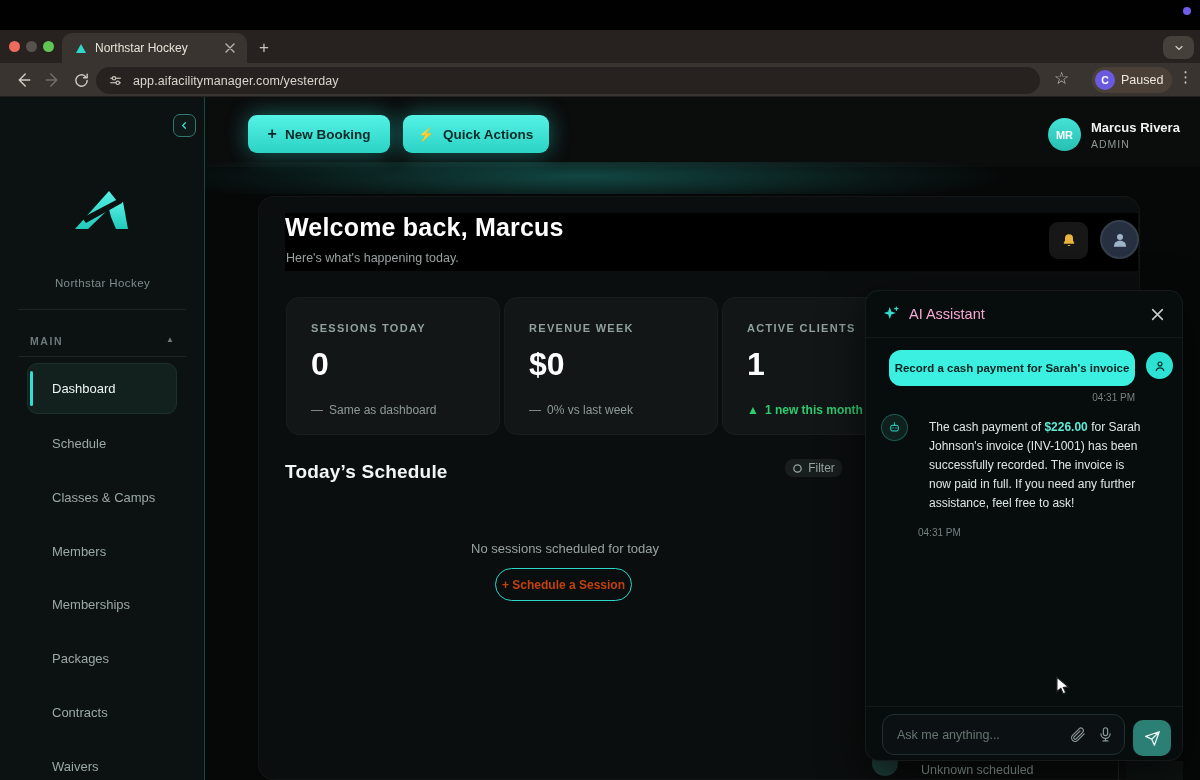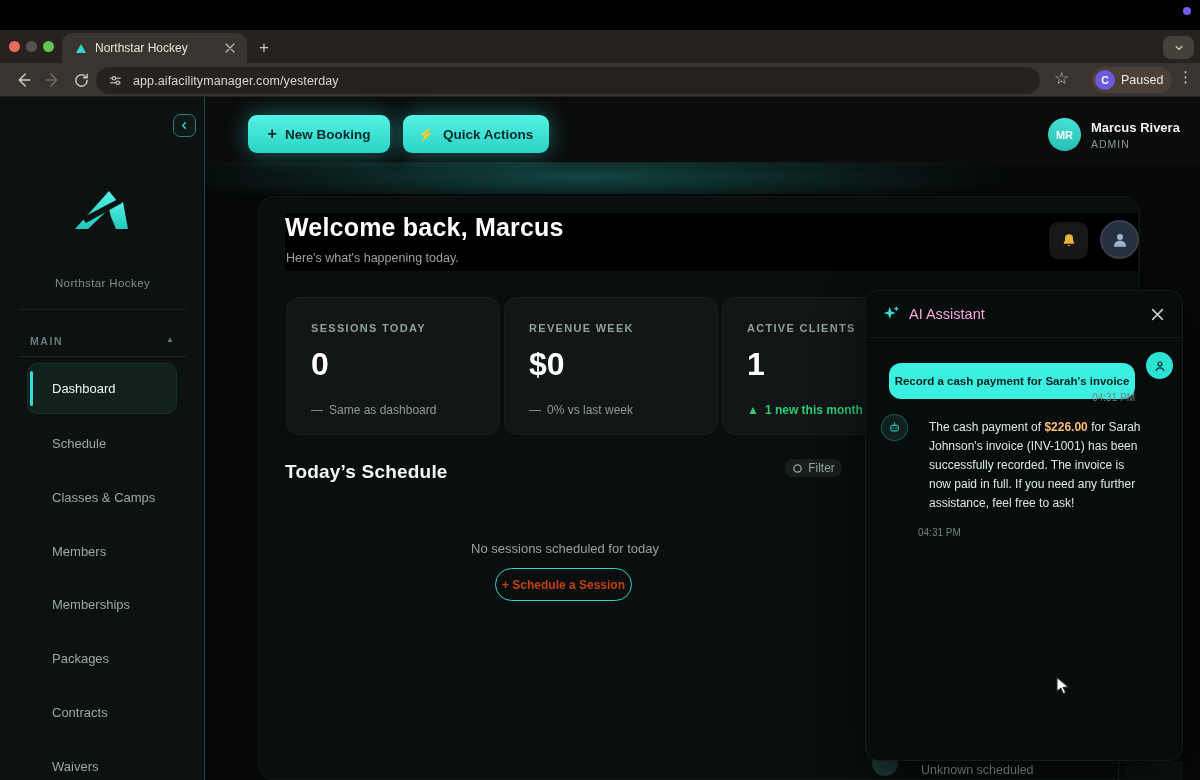--- a/index.html
+++ b/index.html
@@ -120,28 +120,28 @@
   
   .assistant { left:865px; top:290px; width:318px; height:471px; background:#070c0d;
     border:1px solid rgba(255,255,255,.06); border-radius:14px;
     box-shadow:0 14px 44px rgba(0,0,0,.65); z-index:5; }
   .as-header { left:0; top:0; width:100%; height:47px; border-bottom:1px solid rgba(255,255,255,.05);
     display:flex; align-items:center; padding:0 16px; gap:9px; }
   .as-title { font-size:14.5px; font-weight:400; color:#f9a8d4; flex:1; }
   .as-close { width:18px; height:18px; display:flex; align-items:center; justify-content:center; }
   .user-bubble { left:23px; top:59px; width:246px; height:36px; border-radius:12px; background:#3bf0e1;
     color:#06231f; font-size:11.5px; font-weight:600; display:flex; align-items:center; justify-content:center;
-    white-space:nowrap; overflow:hidden;margin-top:13px; }
+    white-space:nowrap; overflow:hidden; }
   .chat-avatar { left:280px; top:61px; width:27px; height:27px; border-radius:50%; background:#2de2d3;
     display:flex; align-items:center; justify-content:center; }
   .msg-time-user { left:23px; top:101px; width:246px; text-align:right; font-size:10px; color:#75827f; }
   .bot-icon { left:15px; top:123px; width:27px; height:27px; border-radius:50%; background:#10201d;
     border:1px solid rgba(46,224,210,.3); display:flex; align-items:center; justify-content:center; }
   .bot-text { left:63px; top:127px; width:215px; font-size:12px; line-height:1.58; color:#dde7e5; }
-  .bot-text b { color:#fdba74; }
+  .bot-text b { color:#5eead4; }
   .msg-time-bot { left:52px; top:236px; font-size:10px; color:#75827f; }
   .as-inputbar { left:0; top:415px; width:100%; height:56px; border-top:1px solid rgba(255,255,255,.05); }
   .as-input { position:absolute; left:16px; top:7px; width:243px; height:41px; border-radius:12px;
     background:#0b1112; border:1px solid #223030; color:#cfdad8; font-size:12.5px;
     padding:0 60px 0 14px; outline:none; font-family:"Liberation Sans",sans-serif; }
   .as-input::placeholder { color:#67756f; }
   .icon-clip { left:203px; top:19px; } .icon-mic { left:231px; top:19px; }
   .send-btn { left:267px; top:13px; width:38px; height:36px; border-radius:10px; background:#2c7f75;
     display:flex; align-items:center; justify-content:center; }
 
@@ -341,20 +341,39 @@
         <rect x="6" y="8.5" width="12" height="9" rx="2.2" fill="none" stroke="#2fe0d2" stroke-width="1.6"></rect>
         <line x1="12" y1="8.5" x2="12" y2="5.8" stroke="#2fe0d2" stroke-width="1.6"></line>
         <circle cx="12" cy="4.6" r="1.1" fill="#2fe0d2"></circle>
         <circle cx="9.6" cy="12.6" r="1" fill="#2fe0d2"></circle>
           <circle cx="14.4" cy="12.6" r="1" fill="#2fe0d2"></circle>
       </svg>
     </div>
     <div class="abs bot-text"><span>The cash payment of </span><b>$226.00</b><span> for Sarah Johnson's invoice (INV-1001) has been successfully recorded. The invoice is now paid in full. If you need any further assistance, feel free to ask!</span></div>
     <div class="abs msg-time-bot">04:31 PM</div>
 
+    <div class="abs as-inputbar">
+      <input class="as-input" value="" placeholder="Ask me anything..." style="">
+      <span class="abs icon-clip">
+        <svg width="17" height="17" viewBox="0 0 24 24">
+            <path d="M21.4 11.1l-9.2 9.2a5 5 0 0 1-7.1-7.1l9.2-9.2a3.5 3.5 0 0 1 5 5l-9.2 9.1a2 2 0 0 1-2.9-2.8l8.5-8.5" fill="none" stroke="#8a9896" stroke-width="1.7" stroke-linecap="round" stroke-linejoin="round"></path>
+          </svg>
+      </span>
+      <span class="abs icon-mic">
+        <svg width="17" height="17" viewBox="0 0 24 24">
+            <rect x="9" y="2.5" width="6" height="11" rx="3" fill="none" stroke="#8a9896" stroke-width="1.7"></rect>
+            <path d="M5.5 11a6.5 6.5 0 0 0 13 0M12 17.5v3.5M8.5 21h7" fill="none" stroke="#8a9896" stroke-width="1.7" stroke-linecap="round"></path>
+          </svg>
+      </span>
+      <span class="abs send-btn">
+        <svg width="17" height="17" viewBox="0 0 24 24">
+            <path d="M21.5 2.5L11 13M21.5 2.5l-6.8 19-3.8-8.6-8.6-3.8z" fill="none" stroke="#e8f6f4" stroke-width="1.8" stroke-linecap="round" stroke-linejoin="round"></path>
+          </svg>
+      </span>
+    </div>
   </div>
 
   <div class="abs cursor">
     <svg width="18" height="20" viewBox="0 0 14 17">
         <path d="M1 1l0 12.2 3.3-2.7 2 4.6 2.2-1-2-4.4 4.4-.4z" fill="#fff" stroke="#222" stroke-width="1"></path>
       </svg>
   </div>
 
 </div>
 

